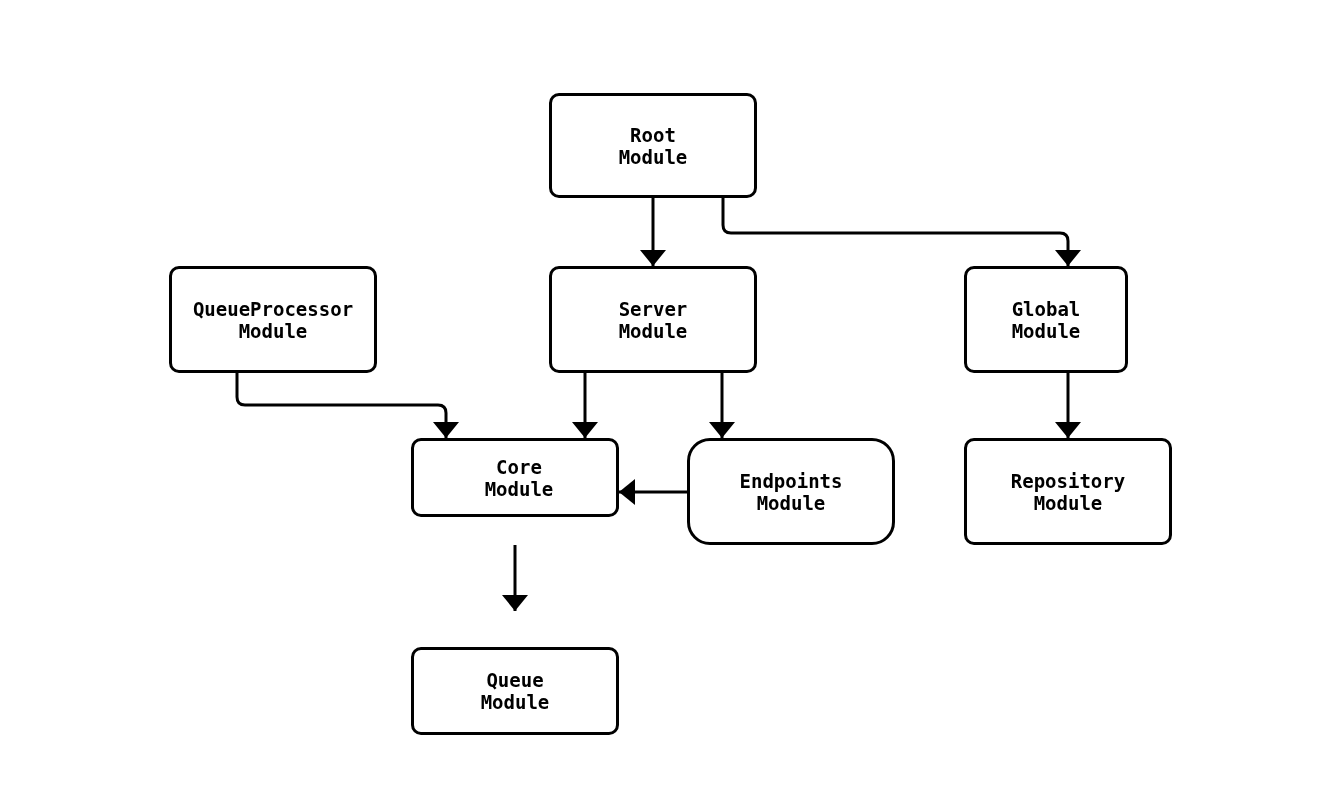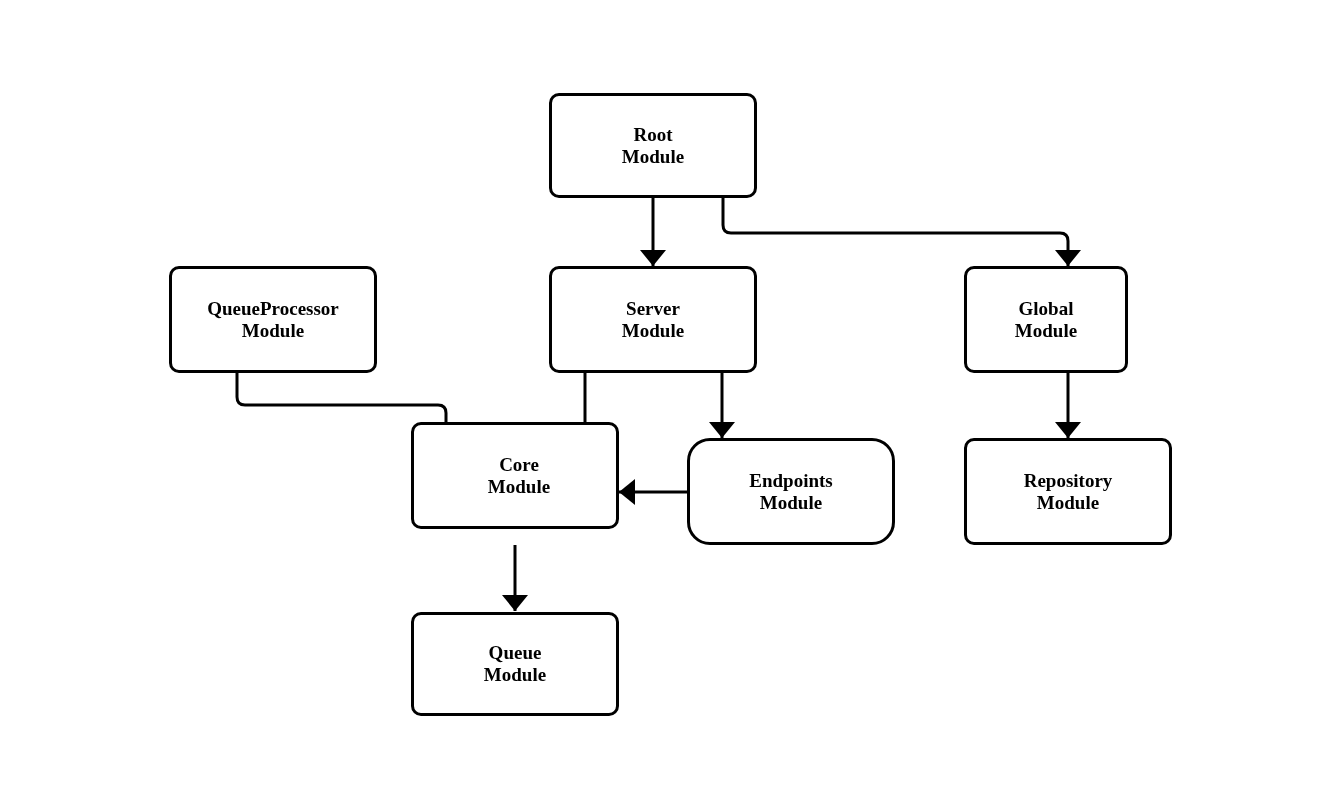--- a/index.html
+++ b/index.html
@@ -22,21 +22,20 @@
   }
   .node {
     position: absolute;
     box-sizing: border-box;
     border: 3px solid var(--stroke, #000000);
     border-radius: 10px;
     background: var(--node-fill, #ffffff);
     display: flex;
     align-items: center;
     justify-content: center;
-    font-family: Liberation Serif, serif;
   }
   .node .label {
     white-space: pre-line;
     text-align: center;
     font-weight: bold;
     font-size: 19px;
     line-height: 22px;
     color: var(--text, #000000);
   }
   .edge {
@@ -76,30 +75,30 @@
 Module</div>
       </div>
       <div class="node" style="left: 549px; top: 266px; width: 208px; height: 107px;">
         <div class="label">Server
 Module</div>
       </div>
       <div class="node" style="left: 964px; top: 266px; width: 164px; height: 107px;">
         <div class="label">Global
 Module</div>
       </div>
-      <div class="node" style="left: 411px; top: 422px; width: 208px; height: 107px; padding-left: 8px;">
+      <div class="node" style="left: 411px; top: 438px; width: 208px; height: 79px; padding-left: 8px;">
         <div class="label">Core
 Module</div>
       </div>
       <div class="node" style="left: 687px; top: 438px; width: 208px; height: 107px; border-radius: 23px;">
         <div class="label">Endpoints
 Module</div>
       </div>
       <div class="node" style="left: 964px; top: 438px; width: 208px; height: 107px;">
         <div class="label">Repository
 Module</div>
       </div>
-      <div class="node" style="left: 411px; top: 612px; width: 208px; height: 104px;">
+      <div class="node" style="left: 411px; top: 647px; width: 208px; height: 88px;">
         <div class="label">Queue
 Module</div>
       </div>
     </div>
 </div>
 
 </body></html>

